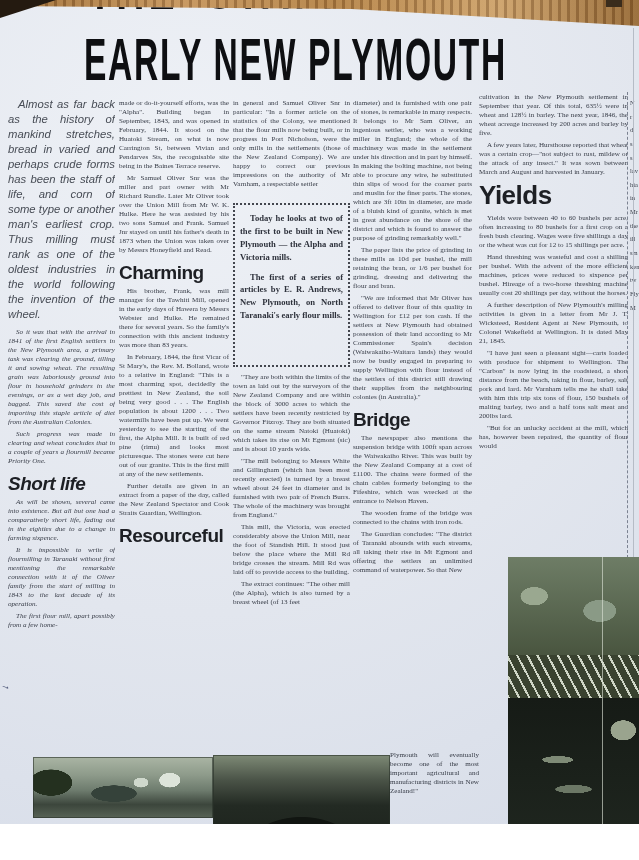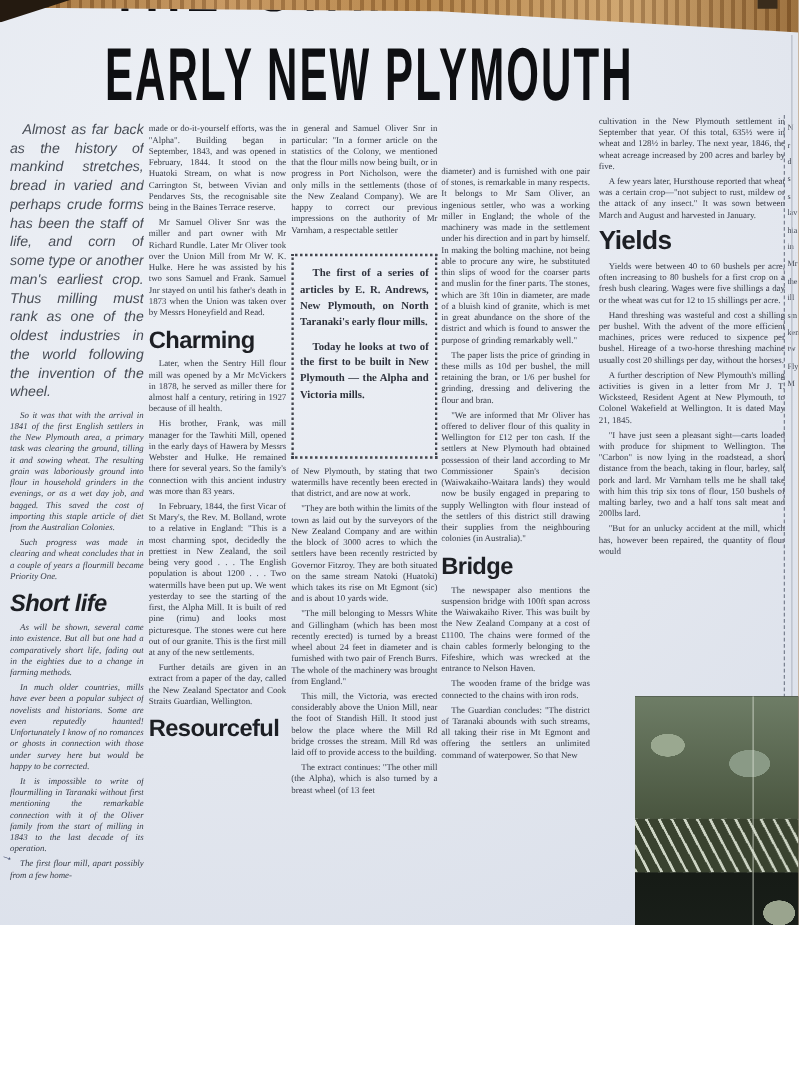--- a/index.html
+++ b/index.html
@@ -1,16 +1,16 @@
 <!DOCTYPE html>
 <html><head>
 <meta charset="utf-8">
 <style>
   html,body{margin:0;padding:0;}
-  .scene{position:relative;width:639px;height:740px;overflow:hidden;
+  .scene{position:relative;width:639px;height:824px;overflow:hidden;
     background:linear-gradient(90deg,#9a6a33,#c1915a 28%,#b07f44 52%,#caa06a 78%,#8f6331);
     font-family:"Liberation Serif",serif;}
   .wood-grain{position:absolute;left:0;top:0;width:639px;height:30px;
     background:repeating-linear-gradient(90deg,rgba(80,45,15,.25) 0 3px,rgba(255,220,170,.12) 3px 9px);}
   .corner-dark{position:absolute;left:0;top:0;width:56px;height:18px;background:#241a10;
     clip-path:polygon(0 0,100% 0,0 100%);}
   .notch-dark{position:absolute;left:606px;top:0;width:16px;height:7px;background:#3a2c1c;}
   .paper{position:absolute;left:0;top:0;width:639px;height:860px;
     background:radial-gradient(circle at 30% 18%,#eef1f6,#e2e6ee 55%,#d6dce8 100%);
     clip-path:polygon(0 6px,55% 9px,100% 26px,100% 100%,0 100%);}
@@ -25,25 +25,25 @@
     font-weight:bold;font-size:60px;line-height:58px;letter-spacing:3px;color:#0e0f12;
     transform:scaleX(.56);transform-origin:left top;white-space:nowrap;}
 
   .col{position:absolute;overflow:hidden;color:#363b46;}
   .col p{margin:0 0 3px 0;font-size:7.1px;line-height:1.27;text-align:justify;text-indent:8px;}
   .col p.cont{text-indent:0;}
   .intro{font-family:"Liberation Sans",sans-serif;font-size:11.3px !important;line-height:1.33 !important;
     color:#474c55;text-indent:10px !important;margin-bottom:6px !important;}
   .subhead{font-family:"Liberation Sans",sans-serif;font-weight:bold;color:#1d1f24;
     font-size:19px;line-height:1;margin:8px 0 5px 0;letter-spacing:-.5px;}
-  .subhead.lg{font-size:21px;margin:5px 0 6px 0;}
+  .subhead.lg{font-size:26px;margin:5px 0 6px 0;}
   .c1{left:8px;top:97px;width:107px;height:658px;font-style:italic;}
   .c2{left:119px;top:99px;width:110px;height:656px;}
   .c3{left:233px;top:99px;width:117px;height:656px;}
-  .c4{left:353px;top:99px;width:119px;height:650px;margin-top:34px;}
+  .c4{left:353px;top:99px;width:119px;height:650px;}
   .c4b{left:390px;top:751px;width:89px;height:107px;}
   .c5{left:479px;top:93px;width:149px;height:462px;}
   .edgecol{left:630px;top:96px;width:9px;height:470px;white-space:pre-line;
     font-size:6.5px;line-height:2.1;color:#3d424d;overflow:hidden;}
 
   .seriesbox{border:2px dotted #43464e;margin:14px 0 6px 0;padding:7px 5px;min-height:146px;}
   .seriesbox p{font-weight:bold;font-size:8.6px;line-height:1.5;text-indent:10px;margin:0 0 7px 0;color:#2e323c;}
 
   .photo{position:absolute;box-shadow:inset 0 0 0 1px rgba(40,48,40,.6);}
   .ph-left{left:33px;top:757px;width:180px;height:61px;background:
@@ -84,44 +84,41 @@
     <div class="masthead-clip">
       <span>THE STAFF OF LIFE</span>
     </div>
     <h1 class="headline">EARLY NEW PLYMOUTH</h1>
 
     <div class="col c1">
       <p class="intro">Almost as far back as the history of mankind stretches, bread in varied and perhaps crude forms has been the staff of life, and corn of some type or another man's earliest crop. Thus milling must rank as one of the oldest industries in the world following the invention of the wheel.</p>
       <p>So it was that with the arrival in 1841 of the first English settlers in the New Plymouth area, a primary task was clearing the ground, tilling it and sowing wheat. The resulting grain was laboriously ground into flour in household grinders in the evenings, or as a wet day job, and bagged. This saved the cost of importing this staple article of diet from the Australian Colonies.</p>
       <p>Such progress was made in clearing and wheat concludes that in a couple of years a flourmill became Priority One.</p>
       <h2 class="subhead">Short life</h2>
-      <p>As will be shown, several came into existence. But all but one had a comparatively short life, fading out in the eighties due to a change in farming methods.</p>
-      <p>In much older countries, mills have ever been a popular subject of novelists and historians. Some are even reputedly haunted! Unfortunately I know of no romances or ghosts in connection with those under survey here but would be happy to be corrected.</p>
+      <p>As will be shown, several came into existence. But all but one had a comparatively short life, fading out in the eighties due to a change in farming sixpence.</p>
       <p>It is impossible to write of flourmilling in Taranaki without first mentioning the remarkable connection with it of the Oliver family from the start of milling in 1843 to the last decade of its operation.</p>
       <p>The first flour mill, apart possibly from a few home-</p>
     </div>
 
     <div class="col c2">
       <p class="cont">made or do-it-yourself efforts, was the "Alpha". Building began in September, 1843, and was opened in February, 1844. It stood on the Huatoki Stream, on what is now Carrington St, between Vivian and Pendarves Sts, the recognisable site being in the Baines Terrace reserve.</p>
       <p>Mr Samuel Oliver Snr was the miller and part owner with Mr Richard Rundle. Later Mr Oliver took over the Union Mill from Mr W. K. Hulke. Here he was assisted by his two sons Samuel and Frank. Samuel Jnr stayed on until his father's death in 1873 when the Union was taken over by Messrs Honeyfield and Read.</p>
       <h2 class="subhead">Charming</h2>
-      <p>Later, when the Sentry Hill flour mill was opened by a Mr McVickers in 1878, he served as miller there for almost half a century, retiring in 1927 because of ill health.</p>
       <p>His brother, Frank, was mill manager for the Tawhiti Mill, opened in the early days of Hawera by Messrs Webster and Hulke. He remained there for several years. So the family's connection with this ancient industry was more than 83 years.</p>
       <p>In February, 1844, the first Vicar of St Mary's, the Rev. M. Bolland, wrote to a relative in England: "This is a most charming spot, decidedly the prettiest in New Zealand, the soil being very good . . . The English population is about 1200 . . . Two watermills have been put up. We went yesterday to see the starting of the first, the Alpha Mill. It is built of red pine (rimu) and looks most picturesque. The stones were cut here out of our granite. This is the first mill at any of the new settlements.</p>
       <p>Further details are given in an extract from a paper of the day, called the New Zealand Spectator and Cook Straits Guardian, Wellington.</p>
       <h2 class="subhead">Resourceful</h2>
     </div>
 
     <div class="col c3">
       <p class="cont">in general and Samuel Oliver Snr in particular: "In a former article on the statistics of the Colony, we mentioned that the flour mills now being built, or in progress in Port Nicholson, were the only mills in the settlements (those of the New Zealand Company). We are happy to correct our previous impressions on the authority of Mr Varnham, a respectable settler</p>
       <div class="seriesbox">
+        <p>Today he looks at two of the first to be built in New Plymouth — the Alpha and Victoria mills.</p>
         <p>The first of a series of articles by E. R. Andrews, New Plymouth, on North Taranaki's early flour mills.</p>
-        <p>Today he looks at two of the first to be built in New Plymouth — the Alpha and Victoria mills.</p>
       </div>
-      <p class="cont">of New Plymouth, by stating that two watermills have recently been erected in that district, and are now at work.</p>
       <p>"They are both within the limits of the town as laid out by the surveyors of the New Zealand Company and are within the block of 3000 acres to which the settlers have been recently restricted by Governor Fitzroy. They are both situated on the same stream Natoki (Huatoki) which takes its rise on Mt Egmont (sic) and is about 10 yards wide.</p>
       <p>"The mill belonging to Messrs White and Gillingham (which has been most recently erected) is turned by a breast wheel about 24 feet in diameter and is furnished with two pair of French Burrs. The whole of the machinery was brought from England."</p>
       <p>This mill, the Victoria, was erected considerably above the Union Mill, near the foot of Standish Hill. It stood just below the place where the Mill Rd bridge crosses the stream. Mill Rd was laid off to provide access to the building.</p>
       <p>The extract continues: "The other mill (the Alpha), which is also turned by a breast wheel (of 13 feet</p>
     </div>
 
     <div class="col c4">
       <p class="cont">diameter) and is furnished with one pair of stones, is remarkable in many respects. It belongs to Mr Sam Oliver, an ingenious settler, who was a working miller in England; the whole of the machinery was made in the settlement under his direction and in part by himself. In making the bolting machine, not being able to procure any wire, he substituted thin slips of wood for the coarser parts and muslin for the finer parts. The stones, which are 3ft 10in in diameter, are made of a bluish kind of granite, which is met in great abundance on the shore of the district and which is found to answer the purpose of grinding remarkably well."</p>
       <p>The paper lists the price of grinding in these mills as 10d per bushel, the mill retaining the bran, or 1/6 per bushel for grinding, dressing and delivering the flour and bran.</p>
       <p>"We are informed that Mr Oliver has offered to deliver flour of this quality in Wellington for £12 per ton cash. If the settlers at New Plymouth had obtained possession of their land according to Mr Commissioner Spain's decision (Waiwakaiho-Waitara lands) they would now be busily engaged in preparing to supply Wellington with flour instead of the settlers of this district still drawing their supplies from the neighbouring colonies (in Australia)."</p>

